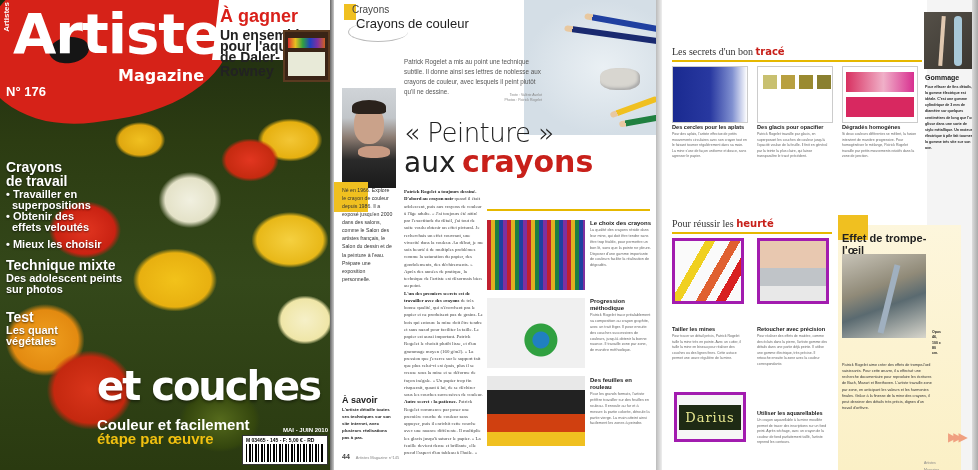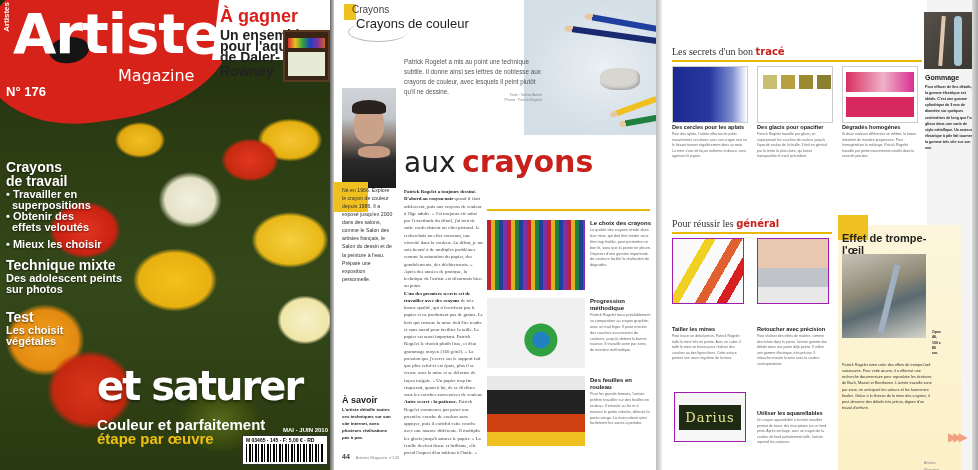--- a/index.html
+++ b/index.html
@@ -18,21 +18,21 @@
 radial-gradient(ellipse 40px 30px at 250px 160px,#e23620 0,#c52a10 60%,transparent 72%),
 radial-gradient(ellipse 35px 25px at 140px 140px,#f0c020 0,#e0a810 60%,transparent 72%),
 radial-gradient(ellipse 45px 30px at 290px 140px,#f3c635 0,#e6b010 60%,transparent 72%),
 radial-gradient(ellipse 50px 40px at 220px 420px,#556a1c 0,#34460e 70%,transparent 80%),
 linear-gradient(180deg,#1d2a10 0,#2c3c12 30%,#34481a 60%,#2a3a10 100%);}
 .palette{position:absolute;left:-20px;top:-40px;width:250px;height:160px;background:#d62218;border-radius:50% 60% 55% 45%/60% 55% 50% 50%;transform:rotate(-8deg)}
 .palette-hole{position:absolute;left:68px;top:72px;width:40px;height:26px;background:#151515;border-radius:50%}
 .promo-bg{position:absolute;left:212px;top:0;width:118px;height:60px;background:#fff;clip-path:polygon(6% 0,100% 0,100% 100%,0 100%)}
 .brand-small{position:absolute;left:2px;top:2px;color:#fff;font-size:8px;writing-mode:vertical-rl;transform:rotate(180deg);font-weight:bold}
 .brand{position:absolute;left:13px;top:6px;color:#fff;font-size:56px;font-weight:bold;letter-spacing:-1px;font-family:"DejaVu Sans",sans-serif;line-height:1}
-.brand-sub{position:absolute;left:118px;top:66px;color:#fff;font-size:16px;font-weight:normal;font-family:"DejaVu Sans",sans-serif}
+.brand-sub{position:absolute;left:118px;top:66px;color:#fff;font-size:16px;font-weight:bold;font-family:"DejaVu Sans",sans-serif}
 .issue{position:absolute;left:6px;top:84px;color:#fff;font-size:13px;font-weight:bold}
 .promo-title{position:absolute;left:220px;top:6px;color:#d9201a;font-size:18px;font-weight:bold}
 .promo-line{position:absolute;left:220px;color:#222;font-size:14px;font-weight:bold;line-height:1}
 .paintbox{position:absolute;left:283px;top:30px;width:47px;height:52px;background:#3a2416;border:2px solid #5a3a20}
 .paintbox .wells{position:absolute;left:3px;top:6px;right:3px;height:10px;background:linear-gradient(90deg,#e03030,#e8c020,#30a040,#2040c0,#8030a0,#d06020)}
 .paintbox .card{position:absolute;left:3px;top:20px;right:3px;bottom:4px;background:#e8ead8}
 .cl{position:absolute;left:6px;color:#fff;font-weight:bold;text-shadow:0 1px 2px rgba(0,0,0,.6);line-height:1.05}
 .cl.h{font-size:14px}
 .cl.b{font-size:11px;font-weight:bold}
 .fleurs{position:absolute;left:97px;top:320px;color:#fff;font-size:60px;font-weight:bold;font-family:"DejaVu Sans",sans-serif;letter-spacing:-3px;line-height:1;text-shadow:0 2px 3px rgba(0,0,0,.4)}
@@ -83,21 +83,21 @@
 .rp{position:absolute;left:662px;top:0;width:265px;height:470px;background:#fff}
 .sec-h{position:absolute;font-size:10px;color:#333;font-family:"Liberation Serif",serif}
 .sec-h b{color:#c8201a;font-family:"DejaVu Sans",sans-serif}
 .sec-rule{position:absolute;height:1.5px;background:#e6b800}
 .sw{position:absolute;top:66px;width:76px;height:57px;border:1px solid #ccc;background:#fff}
 .sw-t{position:absolute;top:124px;font-size:5.6px;font-weight:bold;color:#222}
 .sw-d{position:absolute;top:132px;width:76px;font-size:3.5px;color:#666;line-height:1.6}
 .gom-photo{position:absolute;left:262px;top:12px;width:52px;height:57px;background:linear-gradient(135deg,#555048,#3a3630)}
 .gom-h{position:absolute;left:263px;top:74px;font-size:7px;font-weight:bold;color:#222}
 .gom-t{position:absolute;left:263px;top:84px;width:50px;font-size:3.6px;color:#222;font-weight:bold;line-height:1.7}
-.det-img{position:absolute;width:72px;height:66px;border:1px solid #a21caf}
+.det-img{position:absolute;width:72px;height:66px;border:3px solid #a21caf}
 .det-t{position:absolute;font-size:5.6px;font-weight:bold;color:#222}
 .det-d{position:absolute;width:72px;font-size:3.5px;color:#666;line-height:1.6}
 .trompe-bg{position:absolute;left:176px;top:225px;width:123px;height:245px;background:linear-gradient(180deg,#fdf6dc,#fbf0c6)}
 .trompe-tab{position:absolute;left:176px;top:215px;width:30px;height:25px;background:#f0c020}
 .trompe-h{position:absolute;left:180px;top:232px;font-size:11px;color:#222;font-weight:bold}
 .trompe-img{position:absolute;left:180px;top:254px;width:84px;height:84px;background:linear-gradient(160deg,#c8c4b8 0,#908a78 40%,#5a6a70 60%,#d8d6cc 100%)}
 .trompe-cap{position:absolute;left:270px;top:330px;font-size:3.5px;color:#222;font-weight:bold;line-height:1.5}
 .trompe-t{position:absolute;left:180px;top:362px;width:92px;font-size:3.8px;color:#333;line-height:1.62}
 .arrows{position:absolute;left:286px;top:430px;color:#f0a080;font-size:12px;letter-spacing:-4px}
 .folio-r{position:absolute;left:262px;top:458px;font-size:7px;color:#444}
@@ -133,25 +133,25 @@
     <div class="cl b" style="top:200px;left:12px">superpositions</div>
     <div class="cl b" style="top:211px">• Obtenir des</div>
     <div class="cl b" style="top:222px;left:12px">effets veloutés</div>
     <div class="cl b" style="top:239px">• Mieux les choisir</div>
 
     <div class="cl h" style="top:258px">Technique mixte</div>
     <div class="cl b" style="top:273px">Des adolescent peints</div>
     <div class="cl b" style="top:284px">sur photos</div>
 
     <div class="cl h" style="top:310px">Test</div>
-    <div class="cl b" style="top:325px">Les choisit</div>
+    <div class="cl b" style="top:325px">Les quant</div>
     <div class="cl b" style="top:336px">végétales</div>
 
-    <div class="bouquets">et saturer</div>
-    <div class="cover-sub1">Couleur et parfaitement</div>
+    <div class="bouquets">et couches</div>
+    <div class="cover-sub1">Couleur et facilement</div>
     <div class="cover-sub2">étape par œuvre</div>
     <div class="date">MAI - JUIN 2010</div>
     <div class="barcode">
       <div class="price">M 03465 - 145 - F: 5,00 € - RD</div>
       <div class="bars"></div>
     </div>
   </div>
 
   <div class="spine"></div>
 
@@ -174,20 +174,21 @@
       <div>Texte : Valérie Avelot</div>
       <div>Photos : Patrick Rogelet</div>
     </div>
 
     <div class="portrait">
       <div class="face"></div>
         <div class="hair"></div>
         <div class="hands"></div>
     </div>
 
+    <div class="title-l1">« Peinture »</div>
     <div class="title-l2a">aux</div>
     <div class="title-l2b">crayons</div>
 
     <div class="bio-bg"></div>
     <div class="bio">Né en 1966. Explore le crayon de couleur depuis 1986. Il a exposé jusqu'en 2000 dans des salons, comme le Salon des artistes français, le Salon du dessin et de la peinture à l'eau. Prépare une exposition personnelle.</div>
 
     <div class="body-col">
       <p><b>Patrick Rogelet a toujours dessiné. D'abord au crayon noir</b><span> quand il était adolescent, puis aux crayons de couleur à l'âge adulte. « J'ai toujours été attiré par l'exactitude du détail, j'ai tout de suite voulu obtenir un effet pictural. Je recherchais un effet couvrant, une vivacité dans la couleur. Au début, je me suis heurté à de multiples problèmes comme la saturation du papier, des gondolements, des déchirements. » Après des années de pratique, la technique de l'artiste est désormais bien au point.</span></p>
       <p><b>L'un des premiers secrets est de travailler avec des crayons</b><span> de très bonne qualité, qui n'écorchent pas le papier et ne produisent pas de grains. Le bois qui entoure la mine doit être tendre et sans nœud pour faciliter la taille. Le papier est aussi important. Patrick Rogelet le choisit plutôt lisse, et d'un grammage moyen (160 g/m2). « La pression que j'exerce sur le support fait que plus celui-ci est épais, plus il se creuse sous la mine et se déforme de façon inégale. » Un papier trop fin risquerait, quant à lui, de se déchirer sous les couches successives de couleur.</span></p>
       <p><b>Autre secret : la patience.</b><span> Patrick Rogelet commence par poser une première couche de couleur sans appuyer, puis il enrichit cette couche avec une nuance différente. Il multiplie les glacis jusqu'à saturer le papier. « La feuille devient dense et brillante, elle prend l'aspect d'un tableau à l'huile. »</span></p>
@@ -238,21 +239,21 @@
     <div class="sw-t" style="left:180px">Dégradés homogènes</div>
     <div class="sw-d" style="left:180px">Si deux couleurs différentes se mêlent, la fusion intervient de manière progressive. Pour homogénéiser le mélange, Patrick Rogelet travaille par petits mouvements rotatifs dans la zone de jonction.</div>
 
     <div class="gom-photo">
       <div style="position:absolute;left:16px;top:4px;width:4px;height:50px;background:#e0c8b0;transform:rotate(4deg)"></div>
       <div style="position:absolute;left:30px;top:4px;width:8px;height:50px;background:#a8c8d8;border-radius:4px"></div>
     </div>
     <div class="gom-h">Gommage</div>
     <div class="gom-t">Pour effacer de fins détails, la gomme électrique est idéale. C'est une gomme cylindrique de 3 mm de diamètre sur quelques centimètres de long que l'on glisse dans une sorte de stylo métallique. Un moteur électrique à pile fait tourner la gomme très vite sur son axe.</div>
 
-    <div class="sec-h" style="left:10px;top:218px"><span>Pour réussir les</span> <b>général</b></div>
+    <div class="sec-h" style="left:10px;top:218px"><span>Pour réussir les</span> <b>heurté</b></div>
     <div class="sec-rule" style="left:10px;top:232px;width:160px"></div>
 
     <div class="det-img" style="left:10px;top:238px;background:linear-gradient(120deg,#fafafa 0 30%,#f0d020 30% 40%,#fafafa 40% 55%,#e06030 55% 65%,#fafafa 65% 75%,#d82020 75% 85%,#fafafa 85%)"></div>
     <div class="det-t" style="left:10px;top:326px">Tailler les mines</div>
     <div class="det-d" style="left:10px;top:334px">Pour tracer un détail précis, Patrick Rogelet taille la mine très en pointe. Avec un cutter, il taille la mine en biseau pour réaliser des couches ou des lignes fines. Cette astuce permet une usure régulière de la mine.</div>
 
     <div class="det-img" style="left:95px;top:238px;background:linear-gradient(180deg,#e8c8b0 0 45%,#c0c4c8 45% 75%,#e8e8e8 75%)"></div>
     <div class="det-t" style="left:95px;top:326px">Retoucher avec précision</div>
     <div class="det-d" style="left:95px;top:334px">Pour réaliser des effets de matière, comme des éclats dans la pierre, l'artiste gomme des détails dans une partie déjà peinte. Il utilise une gomme électrique, très précise. Il retouche ensuite la zone avec la couleur correspondante.</div>
 

